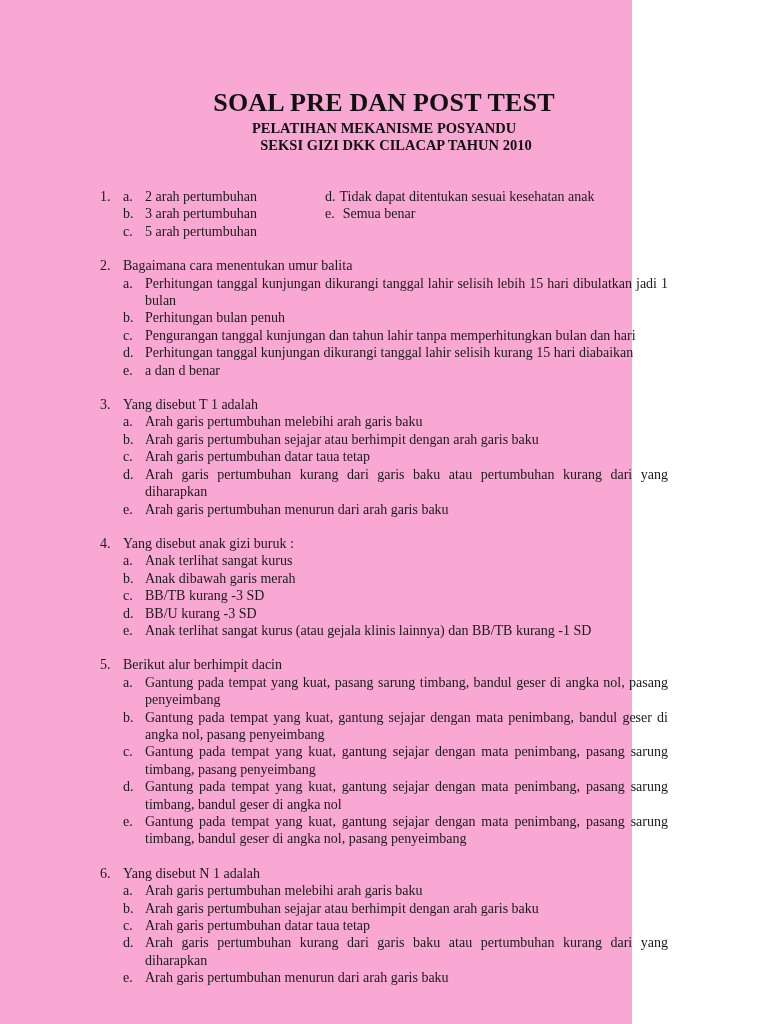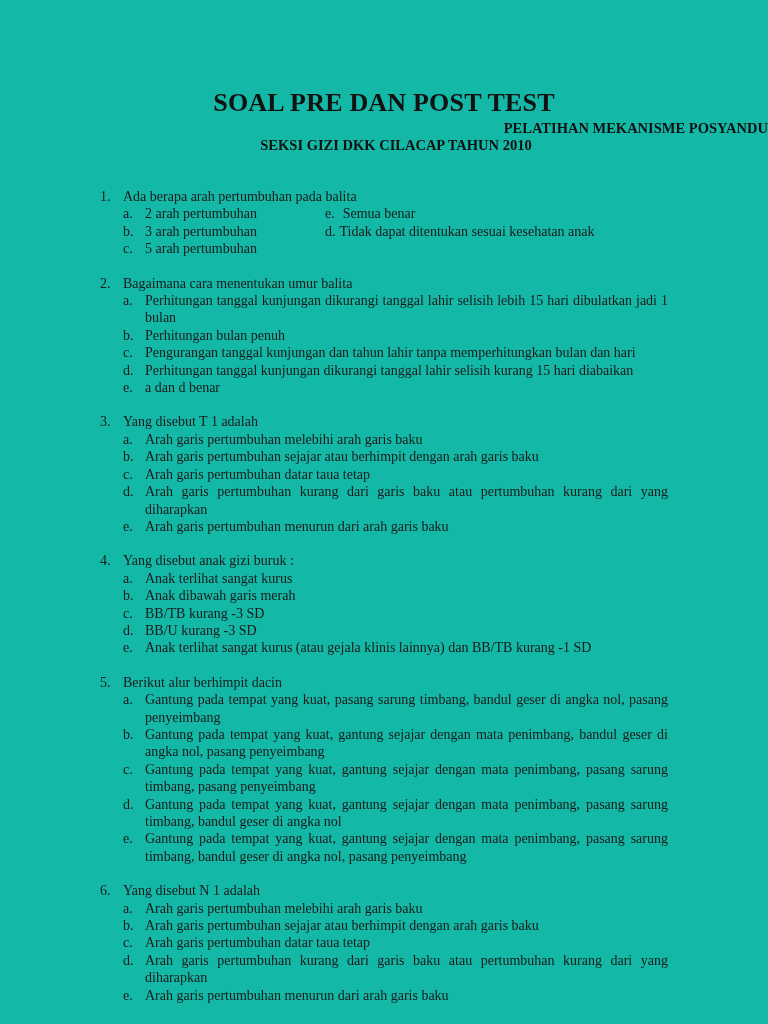--- a/index.html
+++ b/index.html
@@ -12,23 +12,23 @@
       height: 1024px;
       overflow: hidden;
       position: relative;
       font-family: "Liberation Serif", "DejaVu Serif", serif;
       color: #1a1a1a;
     }
     .page {
       position: absolute;
       left: 0;
       top: 0;
-      width: 768px;
+      width: 632px;
       height: 1024px;
-      background: #14b8a6;
+      background: #f9a8d4;
     }
     .title {
       position: absolute;
       left: 0;
       width: 768px;
       top: 88px;
       text-align: center;
       font-size: 26px;
       font-weight: bold;
       letter-spacing: 0.2px;
@@ -38,21 +38,21 @@
     .subtitle {
       position: absolute;
       left: 0;
       width: 768px;
       text-align: center;
       font-size: 14.5px;
       font-weight: bold;
       color: #111;
       line-height: 17px;
     }
-    .sub1 { top: 120px; text-align: right; }
+    .sub1 { top: 120px; }
     .sub2 { top: 137px; margin-left: 12px; }
 
     .questions {
       position: absolute;
       left: 100px;
       top: 188px;
       width: 568px;
       font-size: 14px;
       line-height: 17.4px;
     }
@@ -112,44 +112,43 @@
 <div class="page">
   <div class="title">SOAL PRE DAN POST TEST</div>
   <div class="subtitle sub1">PELATIHAN MEKANISME POSYANDU</div>
   <div class="subtitle sub2">SEKSI GIZI DKK CILACAP TAHUN 2010</div>
 
   <div class="questions">
 
     <div class="q">
       <div class="q-head">
         <span class="q-num">1.</span>
-        <span>Ada berapa arah pertumbuhan pada balita</span>
       </div>
       <div class="two-col">
         <ul class="opts col-left">
           <li class="opt">
             <span class="opt-letter">a.</span>
             <span>2 arah pertumbuhan</span>
           </li>
           <li class="opt">
             <span class="opt-letter">b.</span>
             <span>3 arah pertumbuhan</span>
           </li>
           <li class="opt">
             <span class="opt-letter">c.</span>
             <span>5 arah pertumbuhan</span>
           </li>
         </ul>
         <ul class="opts col-right">
+          <li class="opt">
+            <span class="opt-letter">d.</span><span>Tidak dapat ditentukan sesuai kesehatan anak</span>
+          </li>
           <li class="opt e-item">
             <span class="opt-letter">e.</span><span>Semua benar</span>
           </li>
-          <li class="opt">
-            <span class="opt-letter">d.</span><span>Tidak dapat ditentukan sesuai kesehatan anak</span>
-          </li>
         </ul>
       </div>
     </div>
 
     <div class="q">
       <div class="q-head">
         <span class="q-num">2.</span>
         <span>Bagaimana cara menentukan umur balita</span>
       </div>
       <ul class="opts">

